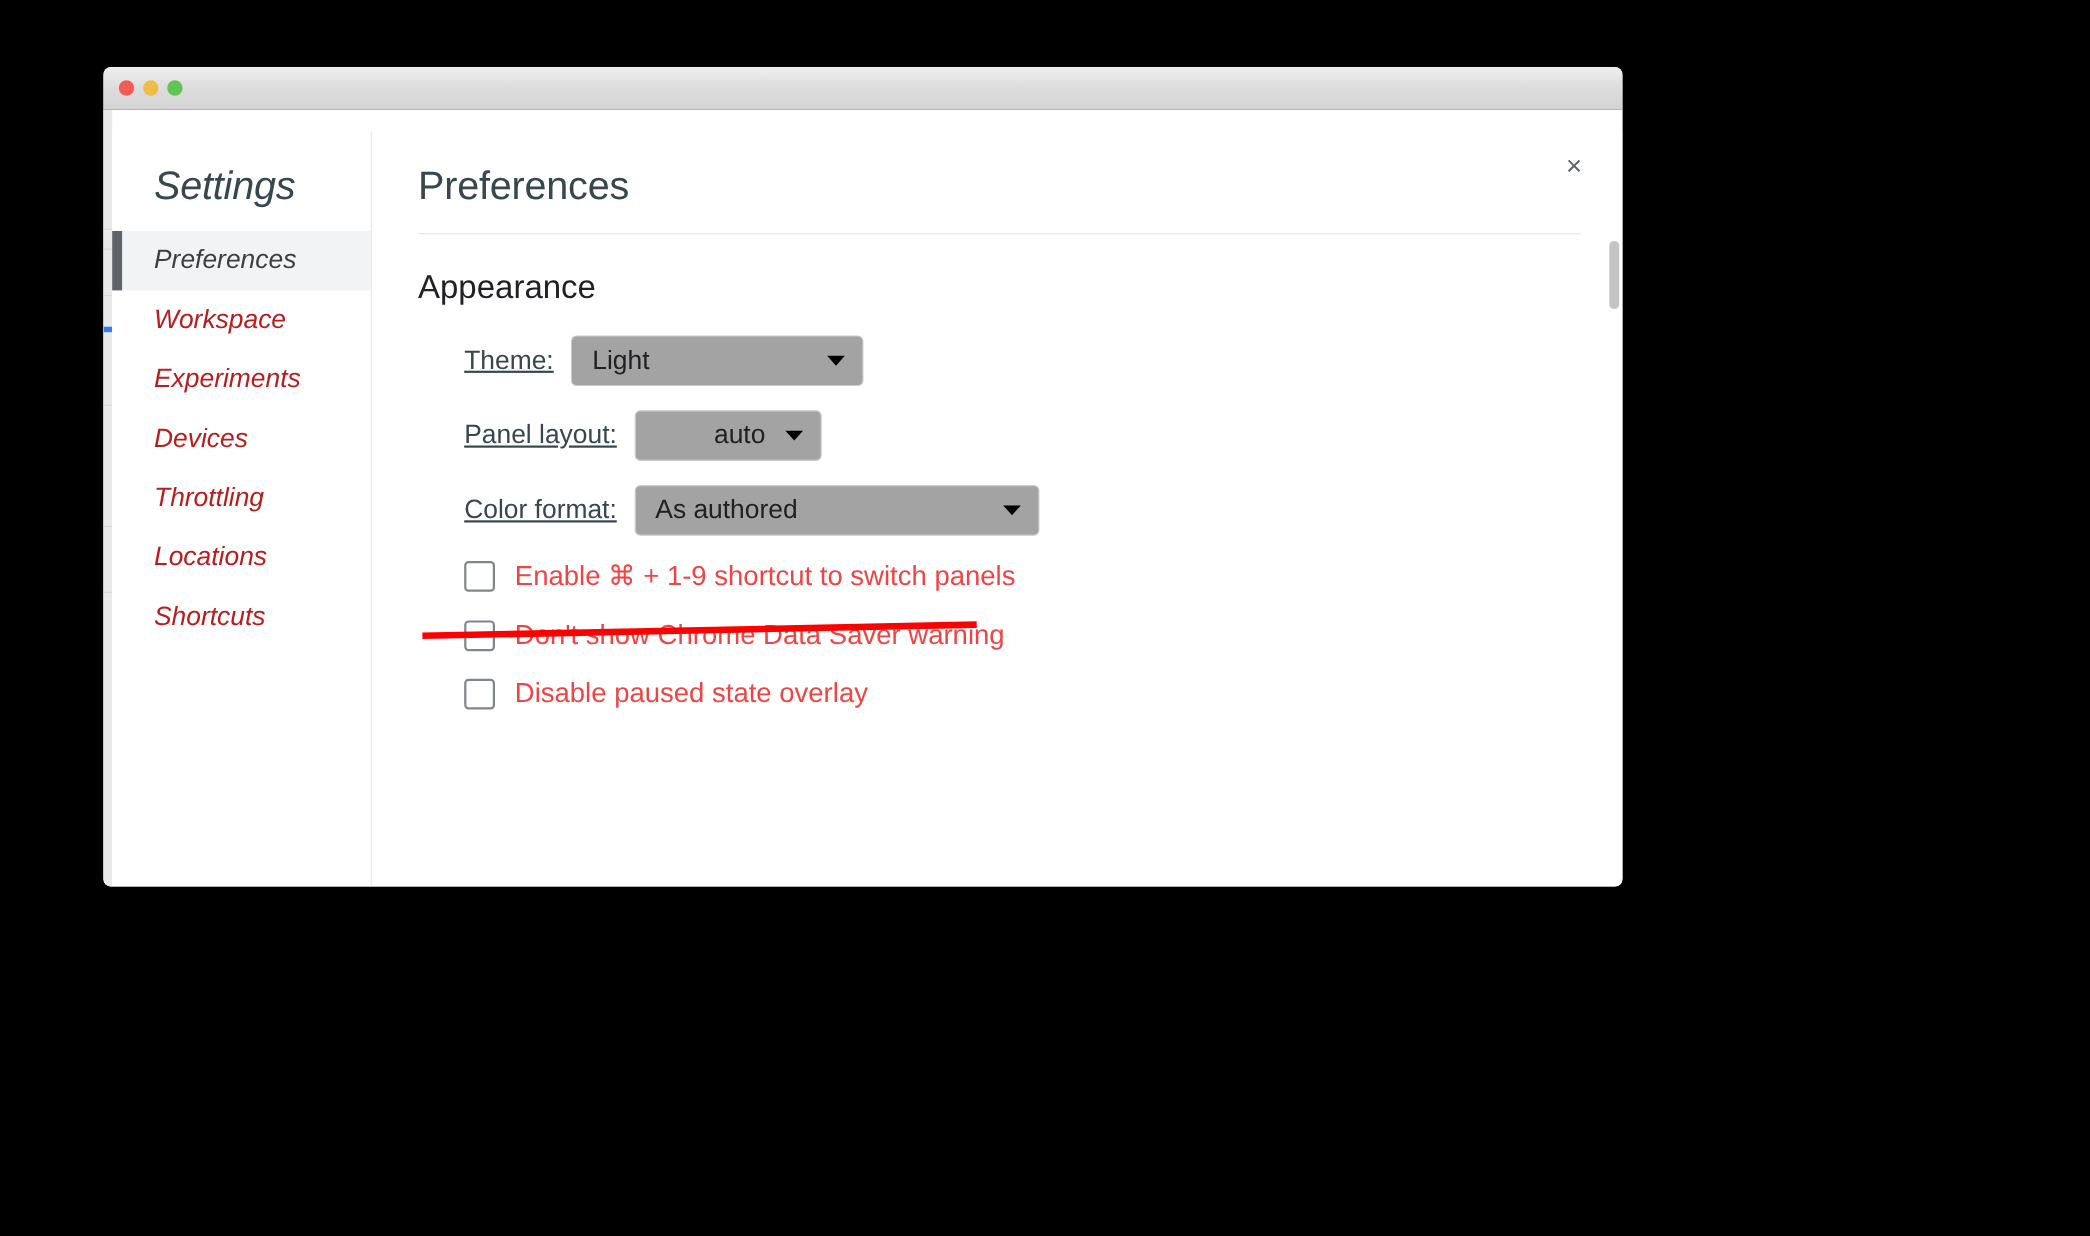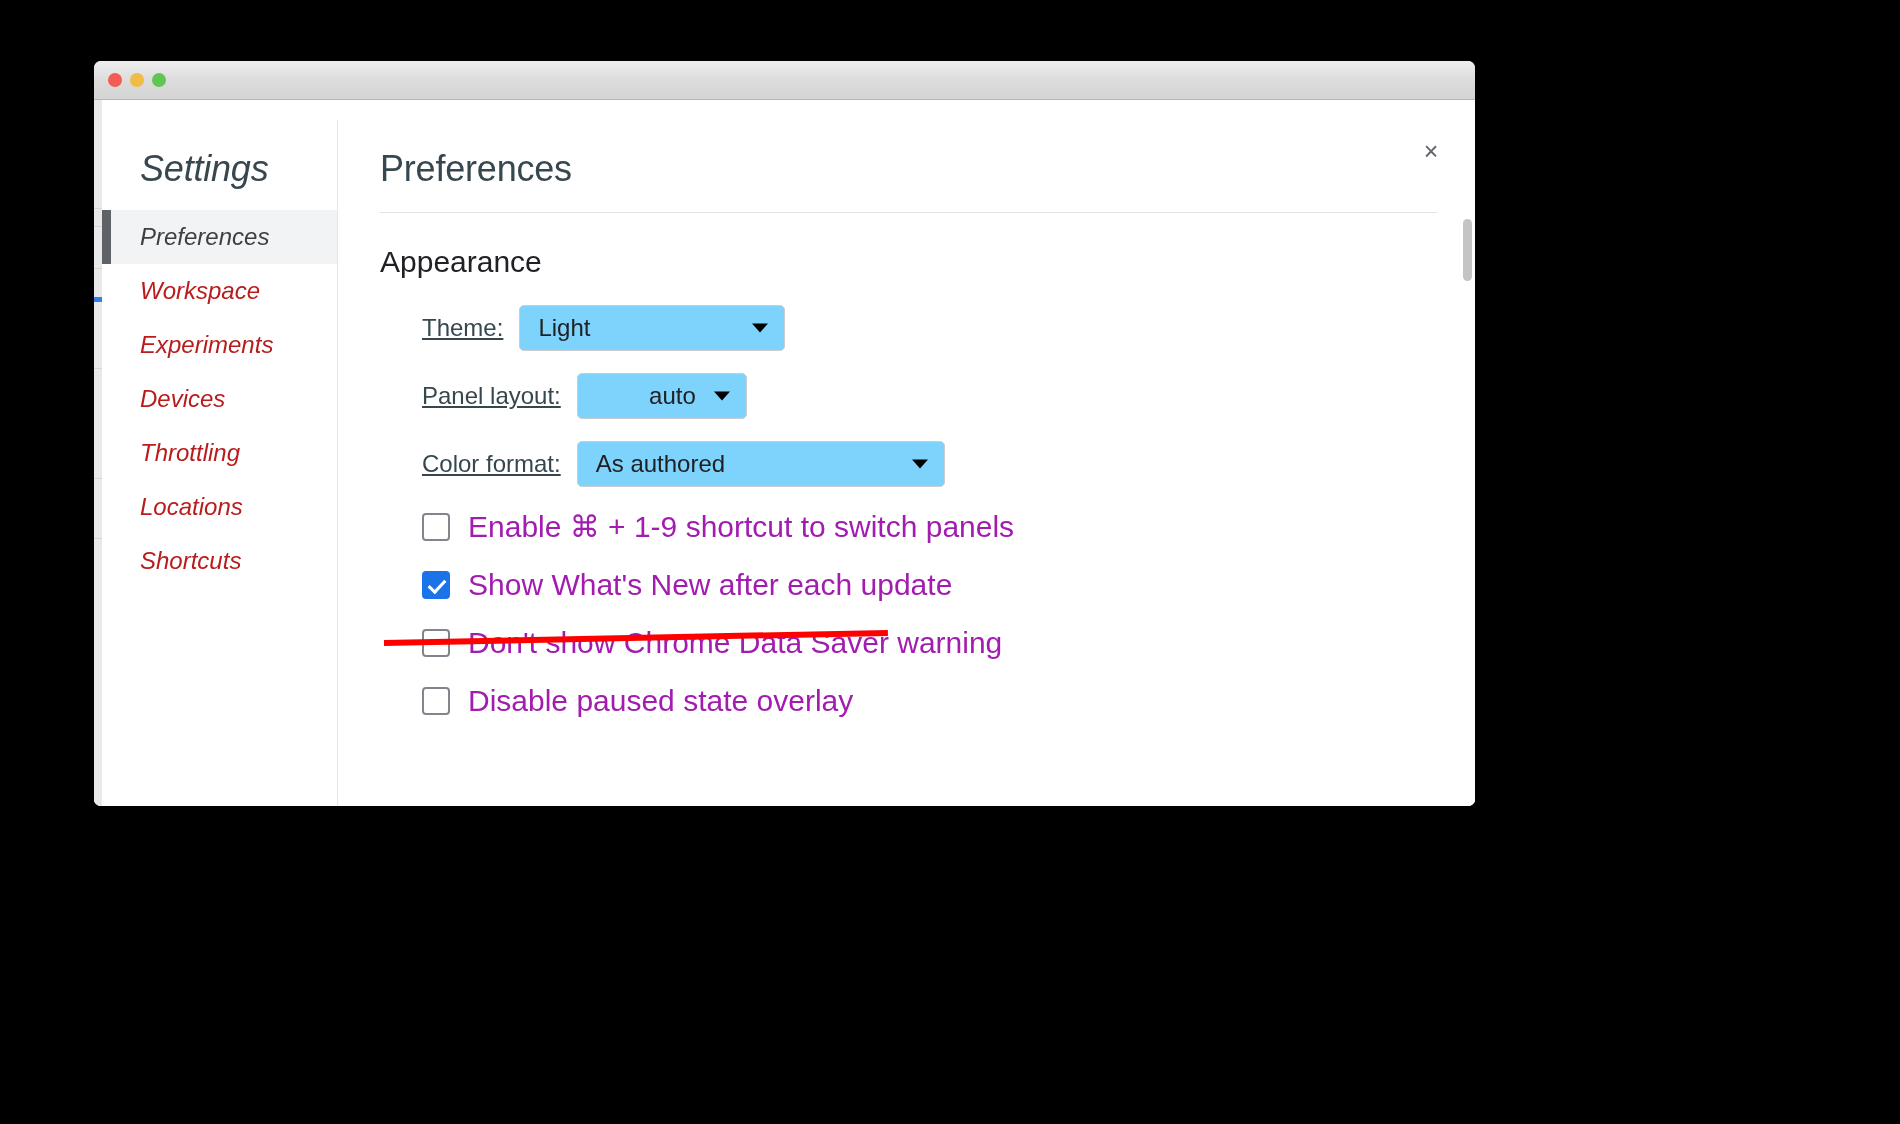--- a/index.html
+++ b/index.html
@@ -178,21 +178,21 @@
     white-space: nowrap;
     text-decoration: underline;
   }
   .pref-select {
     position: relative;
     display: inline-flex;
     align-items: center;
     height: 46px;
     min-width: 120px;
     padding: 0 50px 0 18px;
-    background: #7dd3fc;
+    background: #a3a3a3;
     border: 1px solid #c9cdd1;
     border-radius: 5px;
     font-size: 24px;
     color: #202124;
     cursor: pointer;
     white-space: nowrap;
   }
   .pref-select .caret {
     position: absolute;
     right: 16px; top: 50%;
@@ -231,22 +231,22 @@
   .check-box.checked::after {
     content: "";
     position: absolute;
     left: 8px; top: 3px;
     width: 7px; height: 14px;
     border: solid #ffffff;
     border-width: 0 3px 3px 0;
     transform: rotate(43deg);
   }
   .check-label {
-    font-size: 30px;
-    color: #a21caf;
+    font-size: 25px;
+    color: #ef4444;
     white-space: nowrap;
   }
   .strike-line {
     position: absolute;
     left: 4px;
     top: 50%;
     width: 504px;
     height: 6px;
     background: #ff0000;
     transform: translateY(-50%) rotate(-1.15deg);
@@ -357,24 +357,20 @@
                   <span>As authored</span>
                   <span class="caret"></span>
                 </div>
               </div>
 
               <div class="check-row">
                 <span class="check-box"></span>
                 <span class="check-label">Enable ⌘ + 1-9 shortcut to switch panels</span>
               </div>
 
-              <div class="check-row">
-                <span class="check-box checked"></span>
-                <span class="check-label">Show What's New after each update</span>
-              </div>
 
               <div class="check-row">
                 <span class="check-box"></span>
                 <span class="check-label">Don't show Chrome Data Saver warning</span>
                 <span class="strike-line"></span>
               </div>
 
               <div class="check-row">
                 <span class="check-box"></span>
                 <span class="check-label">Disable paused state overlay</span>

